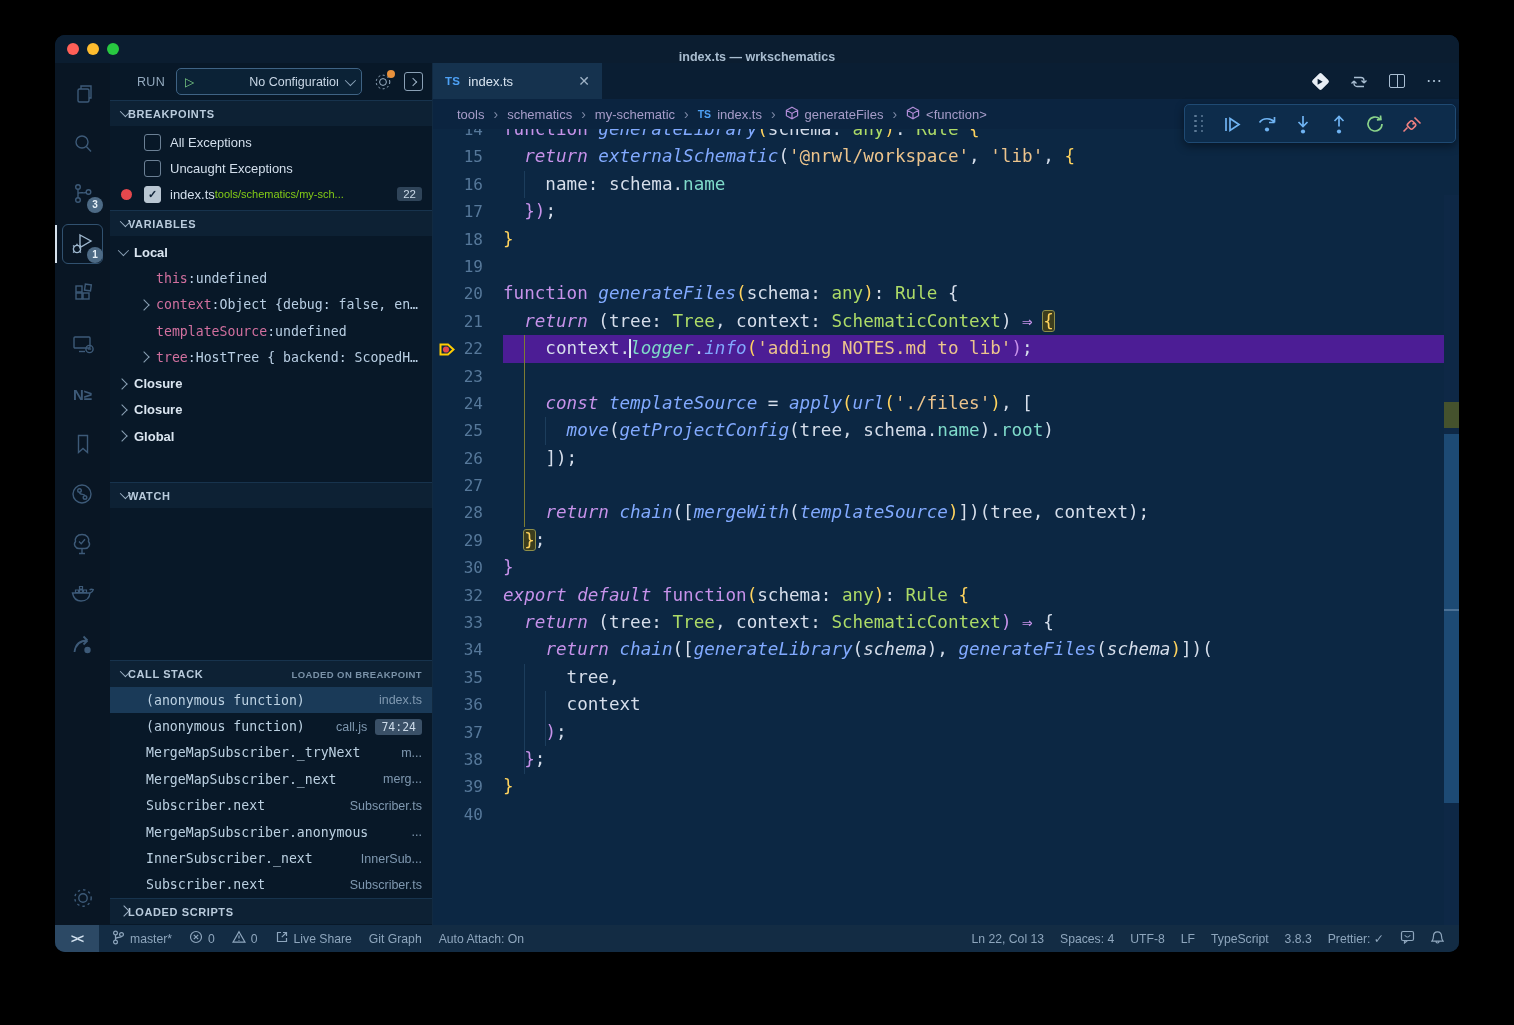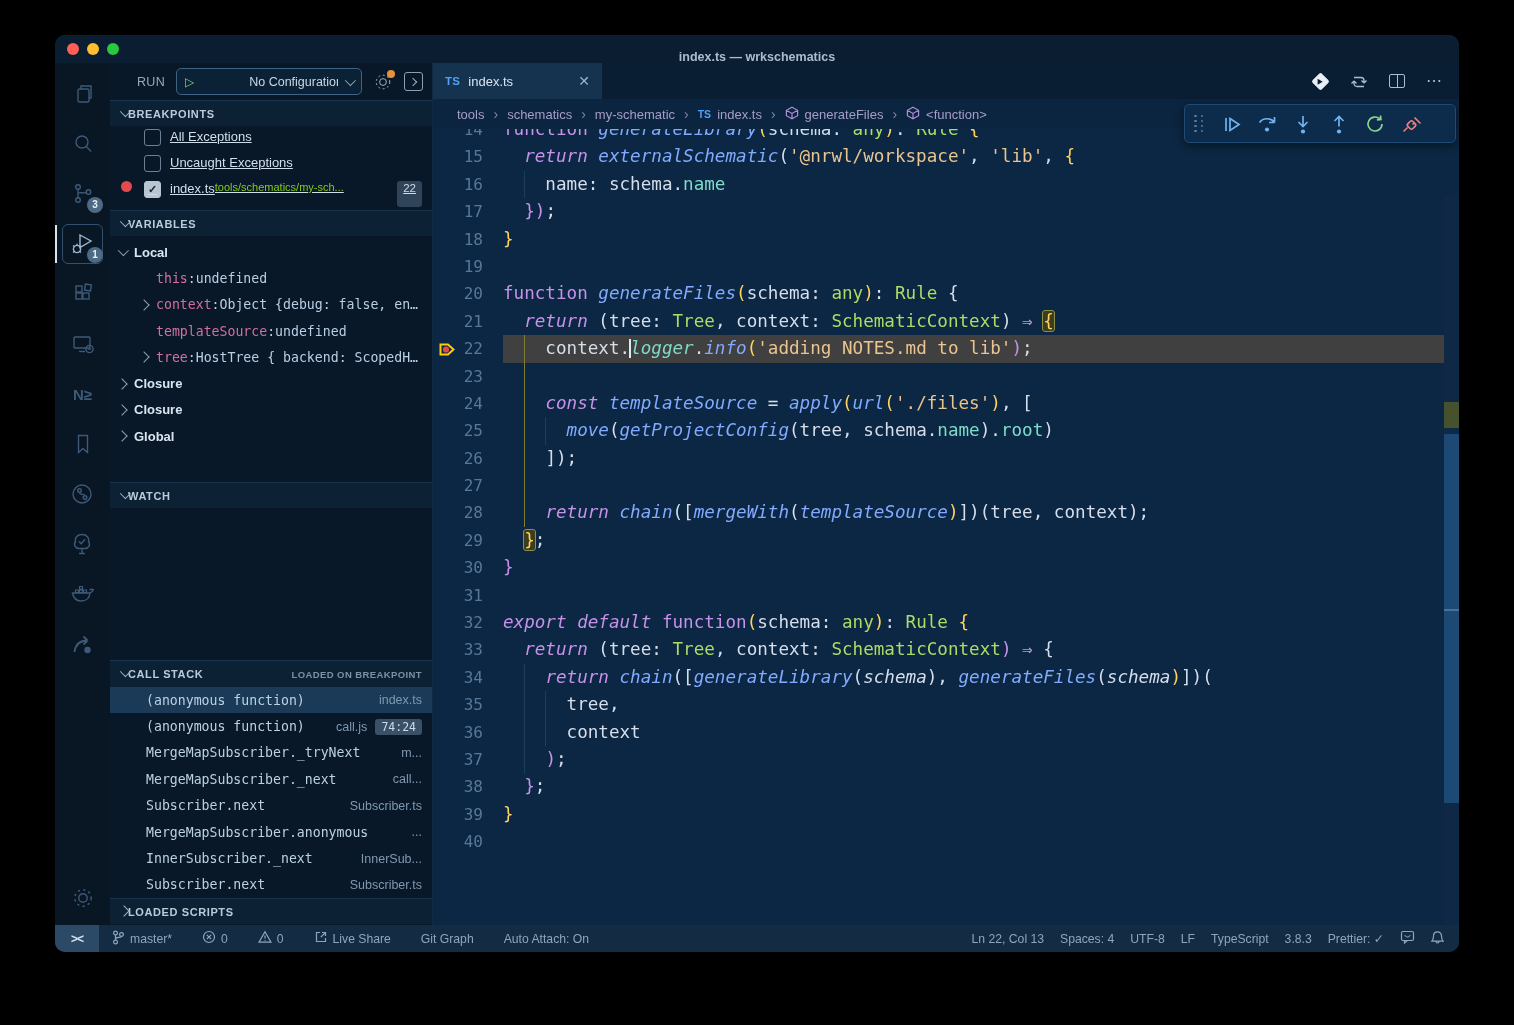--- a/index.html
+++ b/index.html
@@ -37,21 +37,21 @@
   .gearwrap{position:relative;width:20px;height:20px;color:#9db2c6;}
   .gearwrap svg{stroke:currentColor;fill:none;}
   .dot-orange{position:absolute;right:-2px;top:-2px;width:8px;height:8px;border-radius:50%;background:#e8913c;}
   .consolebtn{width:17px;height:17px;border:1.4px solid #8aa0b5;border-radius:3px;display:flex;align-items:center;justify-content:center;}
   .consolebtn .chev{width:5px;height:5px;border-color:#9db2c6;}
   .sechead{height:25px;flex:none;background:#0d2134;border-top:1px solid #17334d;display:flex;align-items:center;
     padding:0 10px;font-size:11px;font-weight:bold;letter-spacing:.6px;color:#b9cbdc;}
   .sechead .chev{border-color:#9db2c6;margin-top:-2px;}
   .sechead .right-note{margin-left:auto;font-size:9.5px;color:#7a92a8;letter-spacing:.4px;}
   .bprows{flex:none;padding:3px 0;}
-  .bprow{height:26px;display:flex;padding-left:34px;position:relative;text-decoration:underline;}
+  .bprow{height:26px;display:flex;align-items:center;padding-left:34px;position:relative;}
   .bpdot{position:absolute;left:11px;width:11px;height:11px;border-radius:50%;background:#e5484d;}
   .cbx{width:15px;height:15px;border:1.4px solid #6b8095;border-radius:3px;margin-right:9px;flex:none;
     display:flex;align-items:center;justify-content:center;font-size:11px;font-weight:bold;color:#112338;}
   .cbx.checked{background:#b9c6d2;border-color:#b9c6d2;}
   .bplabel{font-size:13px;color:#d3dfec;}
   .bppath{font-size:11px;color:#84cc16;white-space:nowrap;overflow:hidden;}
   .pill{margin-left:auto;margin-right:10px;background:#2f4459;border-radius:3px;font-size:11.5px;
     padding:1px 6px;color:#ccdae8;flex:none;}
   .varrows{flex:none;height:213px;padding-top:3px;}
   .vrow{height:26.3px;display:flex;align-items:center;position:relative;font-family:"DejaVu Sans Mono",monospace;font-size:13.2px;}
@@ -85,21 +85,21 @@
   .bc-ts{color:#4ea1f5;font-weight:bold;font-size:10.5px;}
   .bc-sym svg{stroke:#b08cd6;fill:none;stroke-width:1.2;}
   
   .codewrap{flex:1;position:relative;overflow:hidden;}
   .lines{position:absolute;left:0;right:15px;top:-13px;}
   .code-line{display:flex;height:27.4px;line-height:27.4px;font-family:"DejaVu Sans Mono",monospace;font-size:17.6px;white-space:pre;}
   .gut{width:70px;flex:none;position:relative;}
   .lnum{position:absolute;right:20px;color:#56789a;font-size:16px;}
   .bpmark{position:absolute;left:5px;top:5px;}
   .code-text{flex:1;color:#d6deeb;}
-  .code-line.current .code-text{background:#404040;}
+  .code-line.current .code-text{background:#4c1d95;}
   .tk-kw{color:#c792ea}.tk-kwi{color:#c792ea;font-style:italic}
   .tk-fn{color:#82aaff;font-style:italic}
   .tk-ty{color:#addb67}.tk-st{color:#ecc48d}
   .tk-pr{color:#7fdbca}.tk-pri{color:#7fdbca;font-style:italic}
   .tk-tx{color:#d6deeb}.tk-txi{color:#d6deeb;font-style:italic}
   .tk-au{color:#ffd35e}.tk-pk{color:#c792ea}
   .box{outline:1px solid #8f8f49;background:#3c3d1d;border-radius:2px;}
   .cursor{display:inline-block;width:2px;height:19px;background:#dfe9f2;vertical-align:-4px;margin:0 -1px;}
   .guide{position:absolute;width:1px;background:#1c3d5c;}
   .guide.active{background:#7e7c33;}
@@ -112,21 +112,21 @@
   .dbgbar{position:absolute;top:41px;right:3px;width:252px;height:37px;background:#0d2c4b;border:1px solid #1f4a73;
     border-radius:5px;display:flex;align-items:center;padding:0 9px;gap:4px;box-shadow:0 3px 10px rgba(0,0,0,.45);z-index:5;}
   .grip{display:grid;grid-template-columns:4px 4px;grid-gap:2.5px;margin-right:6px;}
   .grip i{width:2.5px;height:2.5px;background:#5d7a96;border-radius:50%;}
   .dbtn{width:32px;height:30px;display:flex;align-items:center;justify-content:center;}
   .dbtn svg{overflow:visible;}
   
   .statusbar{height:27px;flex:none;background:#132c44;display:flex;align-items:center;font-size:12.2px;color:#8ea6bd;}
   .remotebox{width:44px;height:27px;background:#2c4965;color:#d5e4f2;font-weight:bold;font-size:12px;
     display:flex;align-items:center;justify-content:center;letter-spacing:-1px;flex:none;}
-  .sb-left{display:flex;align-items:center;gap:30px;padding-left:13px;}
+  .sb-left{display:flex;align-items:center;gap:17px;padding-left:13px;}
   .sb-right{margin-left:auto;display:flex;align-items:center;gap:16px;padding-right:15px;}
   .sb-item{display:flex;align-items:center;gap:5px;white-space:nowrap;}
   .sb-item svg{stroke:#8ea6bd;fill:none;stroke-width:1.2;}
 </style>
 </head>
 <body>
 
 <div class="window">
 
   <div class="titlebar">
@@ -339,21 +339,21 @@
             <span>(anonymous function)</span>
             <span class="csfile">call.js</span>
             <span class="pill">74:24</span>
           </div>
           <div class="csrow">
             <span>MergeMapSubscriber._tryNext</span>
             <span class="csfile">m...</span>
           </div>
           <div class="csrow">
             <span>MergeMapSubscriber._next</span>
-            <span class="csfile">call...</span>
+            <span class="csfile">merg...</span>
           </div>
           <div class="csrow">
             <span>Subscriber.next</span>
             <span class="csfile">Subscriber.ts</span>
           </div>
           <div class="csrow">
             <span>MergeMapSubscriber.anonymous</span>
             <span class="csfile">...</span>
           </div>
           <div class="csrow">
@@ -439,21 +439,20 @@
                     <circle cx="8" cy="8.5" r="3.1" fill="#e5484d"></circle>
                   </svg></span><span class="lnum">22</span></div><div class="code-text"><span class="tk-tx">    context</span><span class="tk-tx">.</span><span class="cursor"></span><span class="tk-pri">logger</span><span class="tk-tx">.</span><span class="tk-fn">info</span><span class="tk-au">(</span><span class="tk-st">'adding NOTES.md to lib'</span><span class="tk-pk">)</span><span class="tk-tx">;</span></div></div>
             <div class="code-line"><div class="gut"><span class="lnum">23</span></div><div class="code-text"></div></div>
             <div class="code-line"><div class="gut"><span class="lnum">24</span></div><div class="code-text"><span class="tk-tx">    </span><span class="tk-kwi">const</span><span class="tk-tx"> </span><span class="tk-fn">templateSource</span><span class="tk-tx"> = </span><span class="tk-fn">apply</span><span class="tk-au">(</span><span class="tk-fn">url</span><span class="tk-au">(</span><span class="tk-st">'./files'</span><span class="tk-au">)</span><span class="tk-tx">, </span><span class="tk-tx">[</span></div></div>
             <div class="code-line"><div class="gut"><span class="lnum">25</span></div><div class="code-text"><span class="tk-tx">      </span><span class="tk-fn">move</span><span class="tk-tx">(</span><span class="tk-fn">getProjectConfig</span><span class="tk-tx">(</span><span class="tk-tx">tree</span><span class="tk-tx">, </span><span class="tk-tx">schema</span><span class="tk-tx">.</span><span class="tk-pr">name</span><span class="tk-tx">)</span><span class="tk-tx">.</span><span class="tk-pr">root</span><span class="tk-tx">)</span></div></div>
             <div class="code-line"><div class="gut"><span class="lnum">26</span></div><div class="code-text"><span class="tk-tx">    </span><span class="tk-tx">])</span><span class="tk-tx">;</span></div></div>
             <div class="code-line"><div class="gut"><span class="lnum">27</span></div><div class="code-text"></div></div>
             <div class="code-line"><div class="gut"><span class="lnum">28</span></div><div class="code-text"><span class="tk-tx">    </span><span class="tk-kwi">return</span><span class="tk-tx"> </span><span class="tk-fn">chain</span><span class="tk-tx">([</span><span class="tk-fn">mergeWith</span><span class="tk-tx">(</span><span class="tk-fn">templateSource</span><span class="tk-au">)</span><span class="tk-tx">])(</span><span class="tk-tx">tree</span><span class="tk-tx">, </span><span class="tk-tx">context</span><span class="tk-tx">);</span></div></div>
             <div class="code-line"><div class="gut"><span class="lnum">29</span></div><div class="code-text"><span class="tk-tx">  </span><span class="tk-au box">}</span><span class="tk-tx">;</span></div></div>
             <div class="code-line"><div class="gut"><span class="lnum">30</span></div><div class="code-text"><span class="tk-pk">}</span></div></div>
-            <div class="code-line"><div class="gut"><span class="lnum">31</span></div><div class="code-text"></div></div>
             <div class="code-line"><div class="gut"><span class="lnum">32</span></div><div class="code-text"><span class="tk-kwi">export</span><span class="tk-tx"> </span><span class="tk-kwi">default</span><span class="tk-tx"> </span><span class="tk-kw">function</span><span class="tk-au">(</span><span class="tk-tx">schema</span><span class="tk-tx">: </span><span class="tk-ty">any</span><span class="tk-au">)</span><span class="tk-tx">: </span><span class="tk-ty">Rule</span><span class="tk-tx"> </span><span class="tk-au">{</span></div></div>
             <div class="code-line"><div class="gut"><span class="lnum">33</span></div><div class="code-text"><span class="tk-tx">  </span><span class="tk-kwi">return</span><span class="tk-tx"> (</span><span class="tk-tx">tree</span><span class="tk-tx">: </span><span class="tk-ty">Tree</span><span class="tk-tx">, </span><span class="tk-tx">context</span><span class="tk-tx">: </span><span class="tk-ty">SchematicContext</span><span class="tk-pk">)</span><span class="tk-tx"> </span><span class="tk-pk">⇒</span><span class="tk-tx"> </span><span class="tk-tx">{</span></div></div>
             <div class="code-line"><div class="gut"><span class="lnum">34</span></div><div class="code-text"><span class="tk-tx">    </span><span class="tk-kwi">return</span><span class="tk-tx"> </span><span class="tk-fn">chain</span><span class="tk-tx">([</span><span class="tk-fn">generateLibrary</span><span class="tk-tx">(</span><span class="tk-txi">schema</span><span class="tk-tx">)</span><span class="tk-tx">, </span><span class="tk-fn">generateFiles</span><span class="tk-tx">(</span><span class="tk-txi">schema</span><span class="tk-au">)</span><span class="tk-tx">])(</span></div></div>
             <div class="code-line"><div class="gut"><span class="lnum">35</span></div><div class="code-text"><span class="tk-tx">      </span><span class="tk-tx">tree</span><span class="tk-tx">,</span></div></div>
             <div class="code-line"><div class="gut"><span class="lnum">36</span></div><div class="code-text"><span class="tk-tx">      </span><span class="tk-tx">context</span></div></div>
             <div class="code-line"><div class="gut"><span class="lnum">37</span></div><div class="code-text"><span class="tk-tx">    </span><span class="tk-pk">)</span><span class="tk-tx">;</span></div></div>
             <div class="code-line"><div class="gut"><span class="lnum">38</span></div><div class="code-text"><span class="tk-tx">  </span><span class="tk-pk">}</span><span class="tk-tx">;</span></div></div>
             <div class="code-line"><div class="gut"><span class="lnum">39</span></div><div class="code-text"><span class="tk-au">}</span></div></div>
             <div class="code-line"><div class="gut"><span class="lnum">40</span></div><div class="code-text"></div></div>
             <div class="guide" style="left: 91.18px; top: 54.8px; height: 27.4px;"></div>

